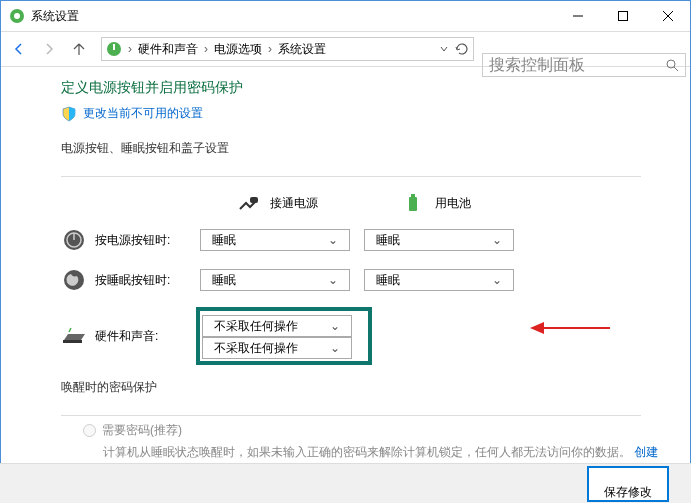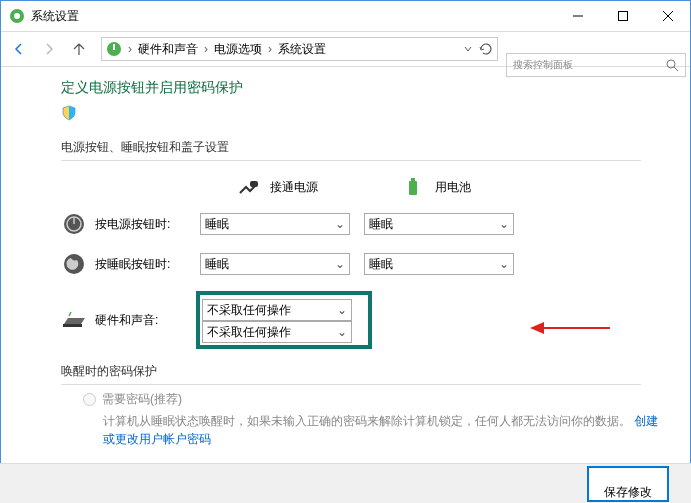--- a/index.html
+++ b/index.html
@@ -12,41 +12,41 @@
     .win-btn { width: 45px; height: 30px; display: flex; align-items: center; justify-content: center; cursor: pointer; }
     
     .navbar { height: 36px; display: flex; align-items: center; border-top: 1px solid #ddd; border-bottom: 1px solid #ddd; background: #fff; padding: 0 4px; gap: 2px; }
     .nav-arrow { width: 28px; height: 28px; display: flex; align-items: center; justify-content: center; color: #888; cursor: pointer; }
     .nav-arrow.enabled { color: #1a73e8; }
     .breadcrumb { flex: 1; height: 24px; border: 1px solid #ccc; display: flex; align-items: center; padding: 0 4px; margin: 0 6px; background: #fff; }
     .bc-icon { width: 16px; height: 16px; margin-right: 4px; }
     .bc-seg { padding: 0 4px; cursor: pointer; font-size: 12px; }
     .bc-sep { color: #666; padding: 0 2px; }
     .bc-dd { margin-left: auto; display: flex; align-items: center; gap: 2px; color: #555; }
-    .searchbox { width: 180px; height: 24px; border: 1px solid #ccc; display: flex; align-items: center; padding: 0 6px; color: #888; font-size: 10px; margin-top: 32px; }
+    .searchbox { width: 204px; height: 24px; border: 1px solid #ccc; display: flex; align-items: center; padding: 0 6px; color: #888; font-size: 16px; margin-top: 32px; }
     .searchbox span { flex: 1; }
     
     .content { padding: 12px 24px 0 60px; height: calc(100% - 30px - 36px - 40px); overflow: hidden; }
     .heading { color: #0b6e3f; font-size: 14px; margin-bottom: 8px; }
     .desc { font-size: 12px; color: #333; margin-bottom: 10px; line-height: 1.4; }
     .admin-link { display: flex; align-items: center; gap: 6px; margin-bottom: 18px; }
     .admin-link a { color: #0066cc; font-size: 12px; text-decoration: none; }
     .shield { width: 16px; height: 16px; }
     
-    .section-title { font-size: 12px; color: #333; margin-bottom: 6px; padding-bottom: 4px; border-bottom: 1px solid #ddd; width: 580px; }
+    .section-title { font-size: 12px; color: #333; margin-bottom: 6px; padding-bottom: 19px; border-bottom: 1px solid #ddd; width: 580px; }
     
     .cols-header { display: flex; margin: 14px 0 12px 0; }
     .cols-header .spacer { width: 175px; }
     .col-hdr { width: 165px; display: flex; align-items: center; gap: 10px; font-size: 12px; }
     .col-hdr svg, .col-hdr .ico { width: 24px; height: 24px; }
     
     .row { display: flex; align-items: center; margin-bottom: 14px; }
     .row-icon { width: 26px; height: 26px; margin-right: 8px; display: flex; align-items: center; justify-content: center; }
     .row-label { width: 105px; font-size: 12px; }
-    .sel { width: 150px; height: 22px; border: 1px solid #aaa; padding: 0 4px; display: flex; justify-content: space-between; align-items: center; background: #fff; font-size: 12px; cursor: pointer; margin-right: 14px; }
+    .sel { width: 150px; height: 22px; border: 1px solid #aaa; padding: 0 11px; display: flex; justify-content: space-between; align-items: center; background: #fff; font-size: 12px; cursor: pointer; margin-right: 14px; }
     .sel .chev { color: #555; }
     
     .highlight-box { border: 4px solid #0f766e; padding: 4px 2px 2px 2px; display: inline-flex; margin-left: -4px; flex-direction: column; }
     .arrow-annot { position: absolute; left: 530px; top: 318px; }
     
     .faded { color: #8a8a8a; }
     .radio-row { display: flex; gap: 6px; align-items: flex-start; margin: 6px 0 4px 22px; }
     .radio-row input { margin-top: 2px; }
     .radio-label { font-size: 12px; }
     .sub-desc { font-size: 12px; line-height: 1.5; margin-left: 42px; color: #888; }
@@ -128,20 +128,21 @@
   </div>
 </div>
 
 <div class="content">
   <div class="heading">定义电源按钮并启用密码保护</div>
   <div class="admin-link">
     <svg class="shield" viewBox="0 0 16 16">
         <path d="M8 1 L14 3 V8 C14 12 8 15 8 15 S2 12 2 8 V3 Z" fill="#ffd54f" stroke="#0066cc" stroke-width="0.5"></path>
         <path d="M8 1 L14 3 V8 C14 12 8 15 8 15 V1 Z" fill="#29b6f6"></path>
       </svg>
+    <a href="#">更改当前不可用的设置</a>
   </div>
 
   <div class="section-title">电源按钮、睡眠按钮和盖子设置</div>
 
   <div class="cols-header">
     <div class="spacer"></div>
     <div class="col-hdr">
       <svg class="ico" viewBox="0 0 24 24">
           <path d="M4 18 L10 12 L14 16 L20 10" stroke="#333" stroke-width="2" fill="none"></path>
           <rect x="14" y="6" width="8" height="6" rx="2" fill="#333"></rect>

